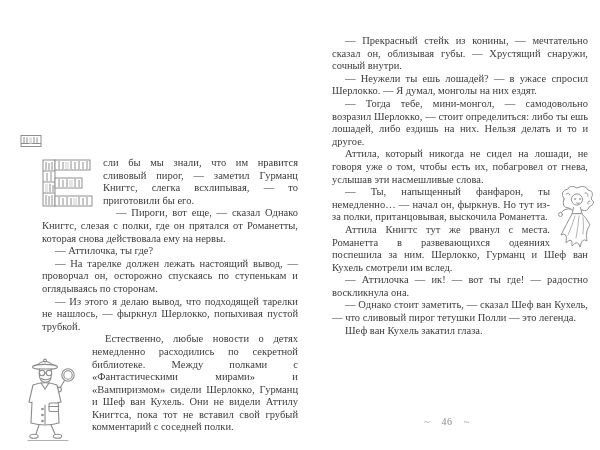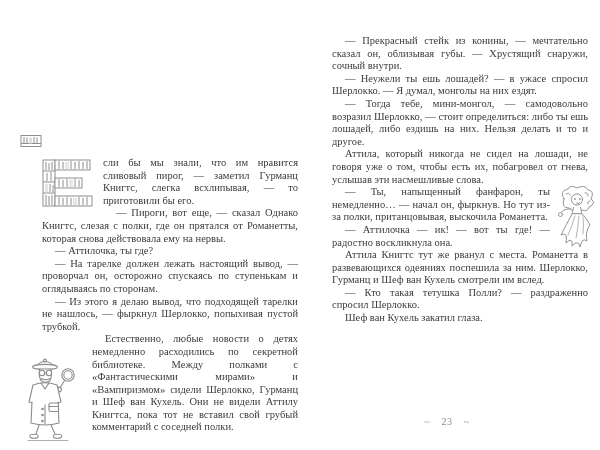--- a/index.html
+++ b/index.html
@@ -162,23 +162,23 @@
 
     <path d="M15,23 Q8,22 5,27"></path>
     <circle cx="4.5" cy="28.5" r="2" fill="#fff"></circle>
 
     <path d="M17.5,21.5 L16,28 L26,28 L24.5,21.5" fill="#fff"></path>
 
     <path d="M16,28 Q10,39 5,49 Q12,45 10,57 Q17,50 16,60 Q22,53 24,61 Q26,51 31,55 Q29,45 34,39 Q30,31 26,28 Z" fill="#fff"></path>
     <path d="M19,30 Q16,40 12,49 M23,30 Q22,42 20,52 M27,31 Q28,40 27,48" stroke-width="0.7"></path>
   </svg>
 — Ты, напыщенный фанфарон, ты немедленно… — начал он, фыркнув. Но тут из-за полки, пританцовывая, выскочила Романетта.</p>
+        <p class="para">Аттила Книгтс тут же рванул с места. Романетта в развевающихся одеяниях поспешила за ним. Шерлокко, Гурманц и Шеф ван Кухель смотрели им вслед.</p>
         <p class="para">— Аттилочка — ик! — вот ты где! — радостно воскликнула она.</p>
-        <p class="para">Аттила Книгтс тут же рванул с места. Романетта в развевающихся одеяниях поспешила за ним. Шерлокко, Гурманц и Шеф ван Кухель смотрели им вслед.</p>
-        <p class="para">— Кто такая тетушка Полли? — раздраженно спросил Шерлокко.</p>
+        <p class="para">— Однако стоит заметить, — сказал Шеф ван Кухель, — что сливовый пирог тетушки Полли — это легенда.</p>
         <p class="para">Шеф ван Кухель закатил глаза.</p>
       </div>
     <div class="folio">
-      <span class="orn">~</span><span class="num">23</span><span class="orn">~</span>
+      <span class="orn">~</span><span class="num">46</span><span class="orn">~</span>
     </div>
   </section>
 
 </div>
 
 </body></html>

